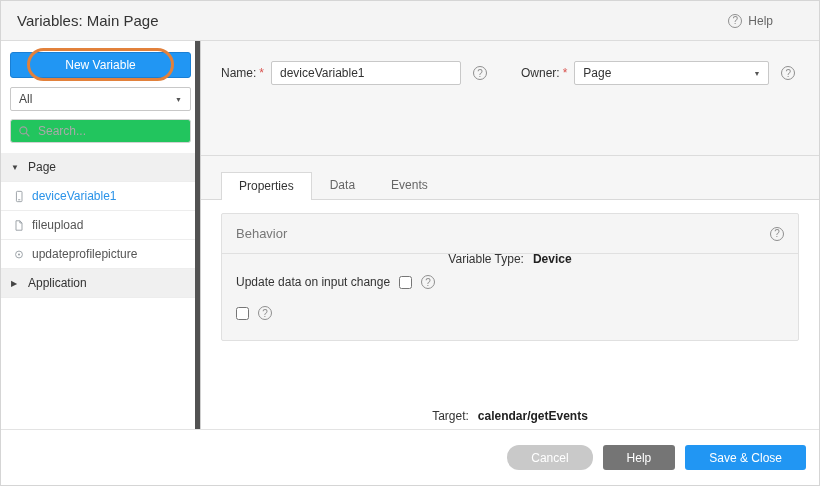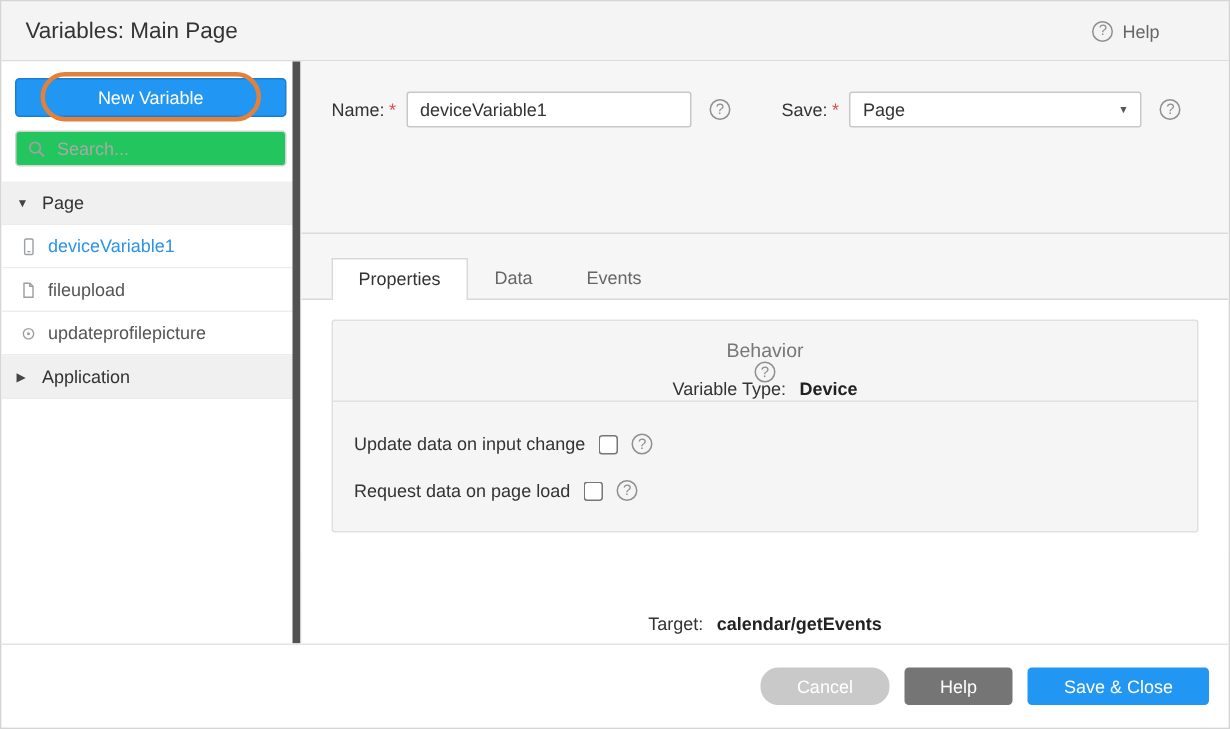--- a/index.html
+++ b/index.html
@@ -74,21 +74,21 @@
   .q-after { margin-left: 12px; }
   .info-label { color: #333; }
   .info-value { color: #222; margin-left: 9px; font-weight: bold; }
   .tab-bar { height: 44px; background: #f6f6f6; border-bottom: 1px solid #d9d9d9; display: flex; align-items: flex-end; padding: 0 20px; }
   .tab { padding: 6px 17px 7px; color: #666; cursor: pointer; border: 1px solid transparent; border-bottom: none; }
   .tab.active { background: #fff; border-color: #d9d9d9; color: #333; margin-bottom: -1px; }
   .tab-content { padding: 13px 20px; background: #fff; }
   .panel { background: #f5f5f5; border: 1px solid #e0e0e0; border-radius: 2px; }
   .panel-header {
     display: flex; align-items: center; justify-content: space-between;
-    padding: 12px 14px; border-bottom: 1px solid #e0e0e0; color: #777; font-size: 13px; flex-direction: column;
+    padding: 12px 14px; border-bottom: 1px solid #e0e0e0; color: #777; font-size: 13px;
   }
   .panel-body { padding: 4px 14px 20px; }
   .check-row { display: flex; align-items: center; gap: 9px; margin-top: 17px; color: #333; }
   .check-row input[type=checkbox] { width: 13px; height: 13px; margin: 0; cursor: pointer; }
   
   .footer {
     position: absolute; left: 0; right: 0; bottom: 0; height: 56px; background: #fff;
     border-top: 1px solid #e3e3e3; display: flex; align-items: center; justify-content: flex-end;
     gap: 10px; padding: 0 13px;
   }
@@ -109,20 +109,24 @@
       <span>Help</span>
     </span>
   </div>
 
   <div class="sidebar">
     <div class="new-var-wrap">
       <button class="new-var-btn">New Variable</button>
       <div class="annotation"></div>
     </div>
 
+    <div class="filter-select">
+      <span>All</span>
+      <span class="caret-sm">▼</span>
+    </div>
 
     <div class="search-box">
       <svg width="13" height="13" viewBox="0 0 14 14">
         <circle cx="5.8" cy="5.8" r="3.8" fill="none" stroke="#a0a0a0" stroke-width="1.3"></circle>
         <line x1="8.8" y1="8.8" x2="12.2" y2="12.2" stroke="#a0a0a0" stroke-width="1.3"></line>
       </svg>
       <input type="text" placeholder="Search..." style="">
     </div>
 
     <div>
@@ -170,21 +174,21 @@
 
     <div class="form-section">
       <div class="form-row">
         <div class="field-left">
           <span>Name:</span>
           <span class="req">*</span>
           <input class="text-input" type="text" value="deviceVariable1" style="">
           <span class="q-icon q-after">?</span>
         </div>
         <div class="field-right">
-          <span>Save:</span>
+          <span>Owner:</span>
           <span class="req">*</span>
           <span class="select-box">
             <span>Page</span>
             <span class="caret-sm">▼</span>
           </span>
           <span class="q-icon q-after">?</span>
         </div>
       </div>
       <div class="form-row">
         <div class="field-left">
@@ -210,21 +214,20 @@
           <span>Behavior</span>
           <span class="q-icon">?</span>
         </div>
         <div class="panel-body">
           <div class="check-row">
             <span>Update data on input change</span>
             <input type="checkbox" style="">
             <span class="q-icon">?</span>
           </div>
           <div class="check-row">
-            <span>Request data on page load</span>
             <input type="checkbox" style="">
             <span class="q-icon">?</span>
           </div>
         </div>
       </div>
     </div>
 
   </div>
 
   <div class="footer">

